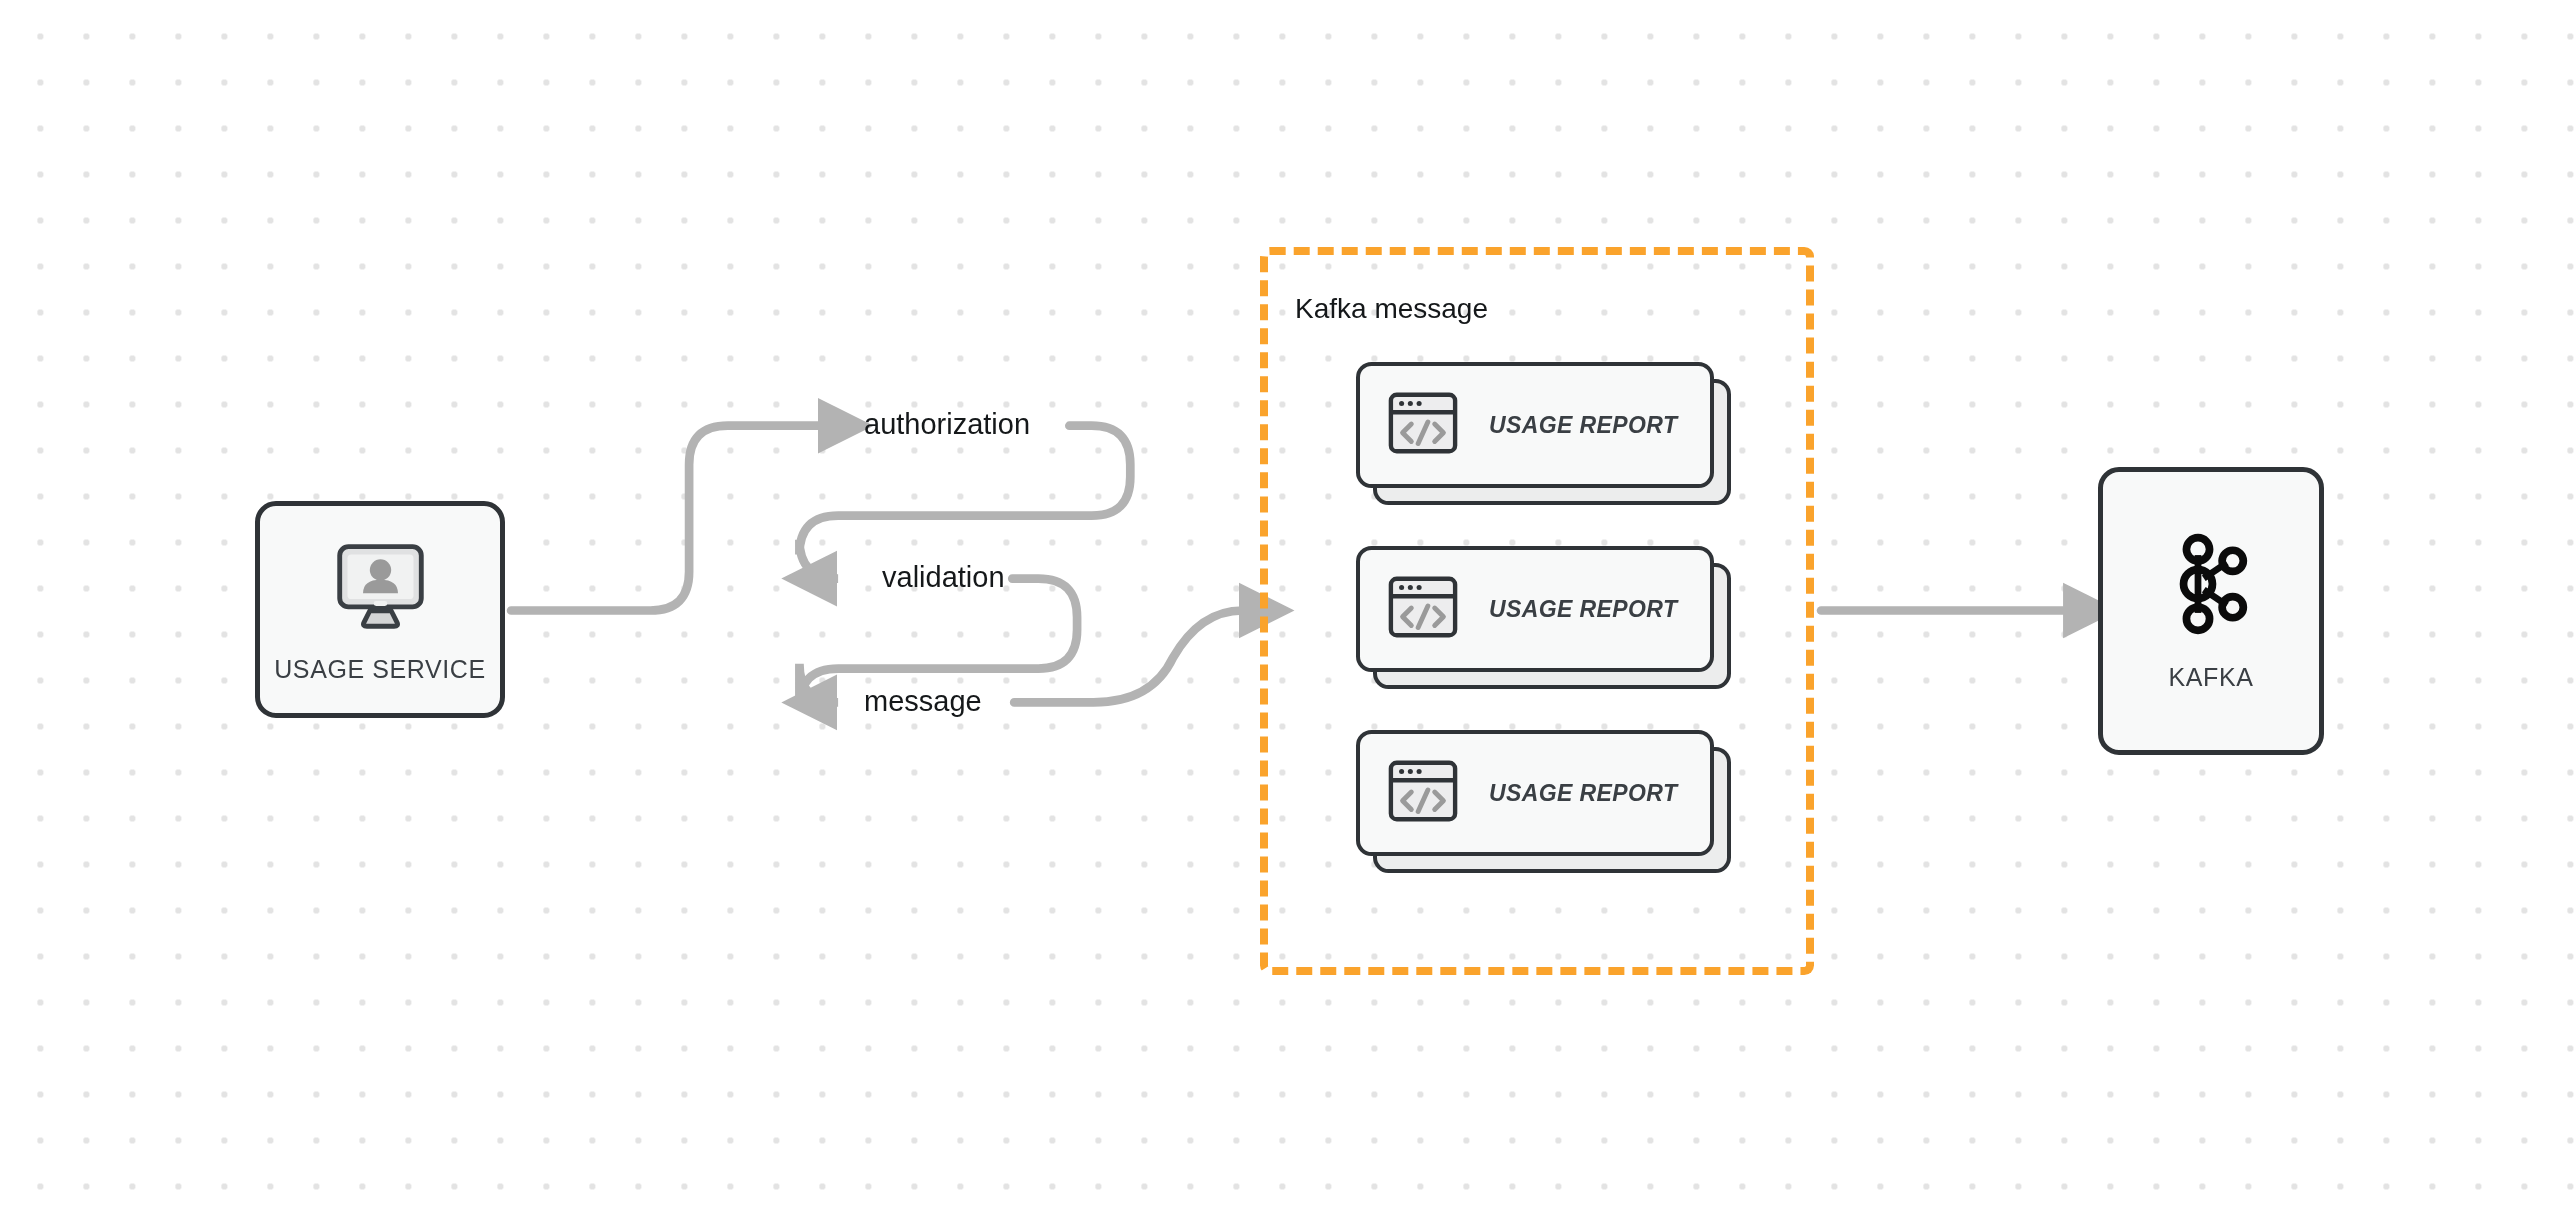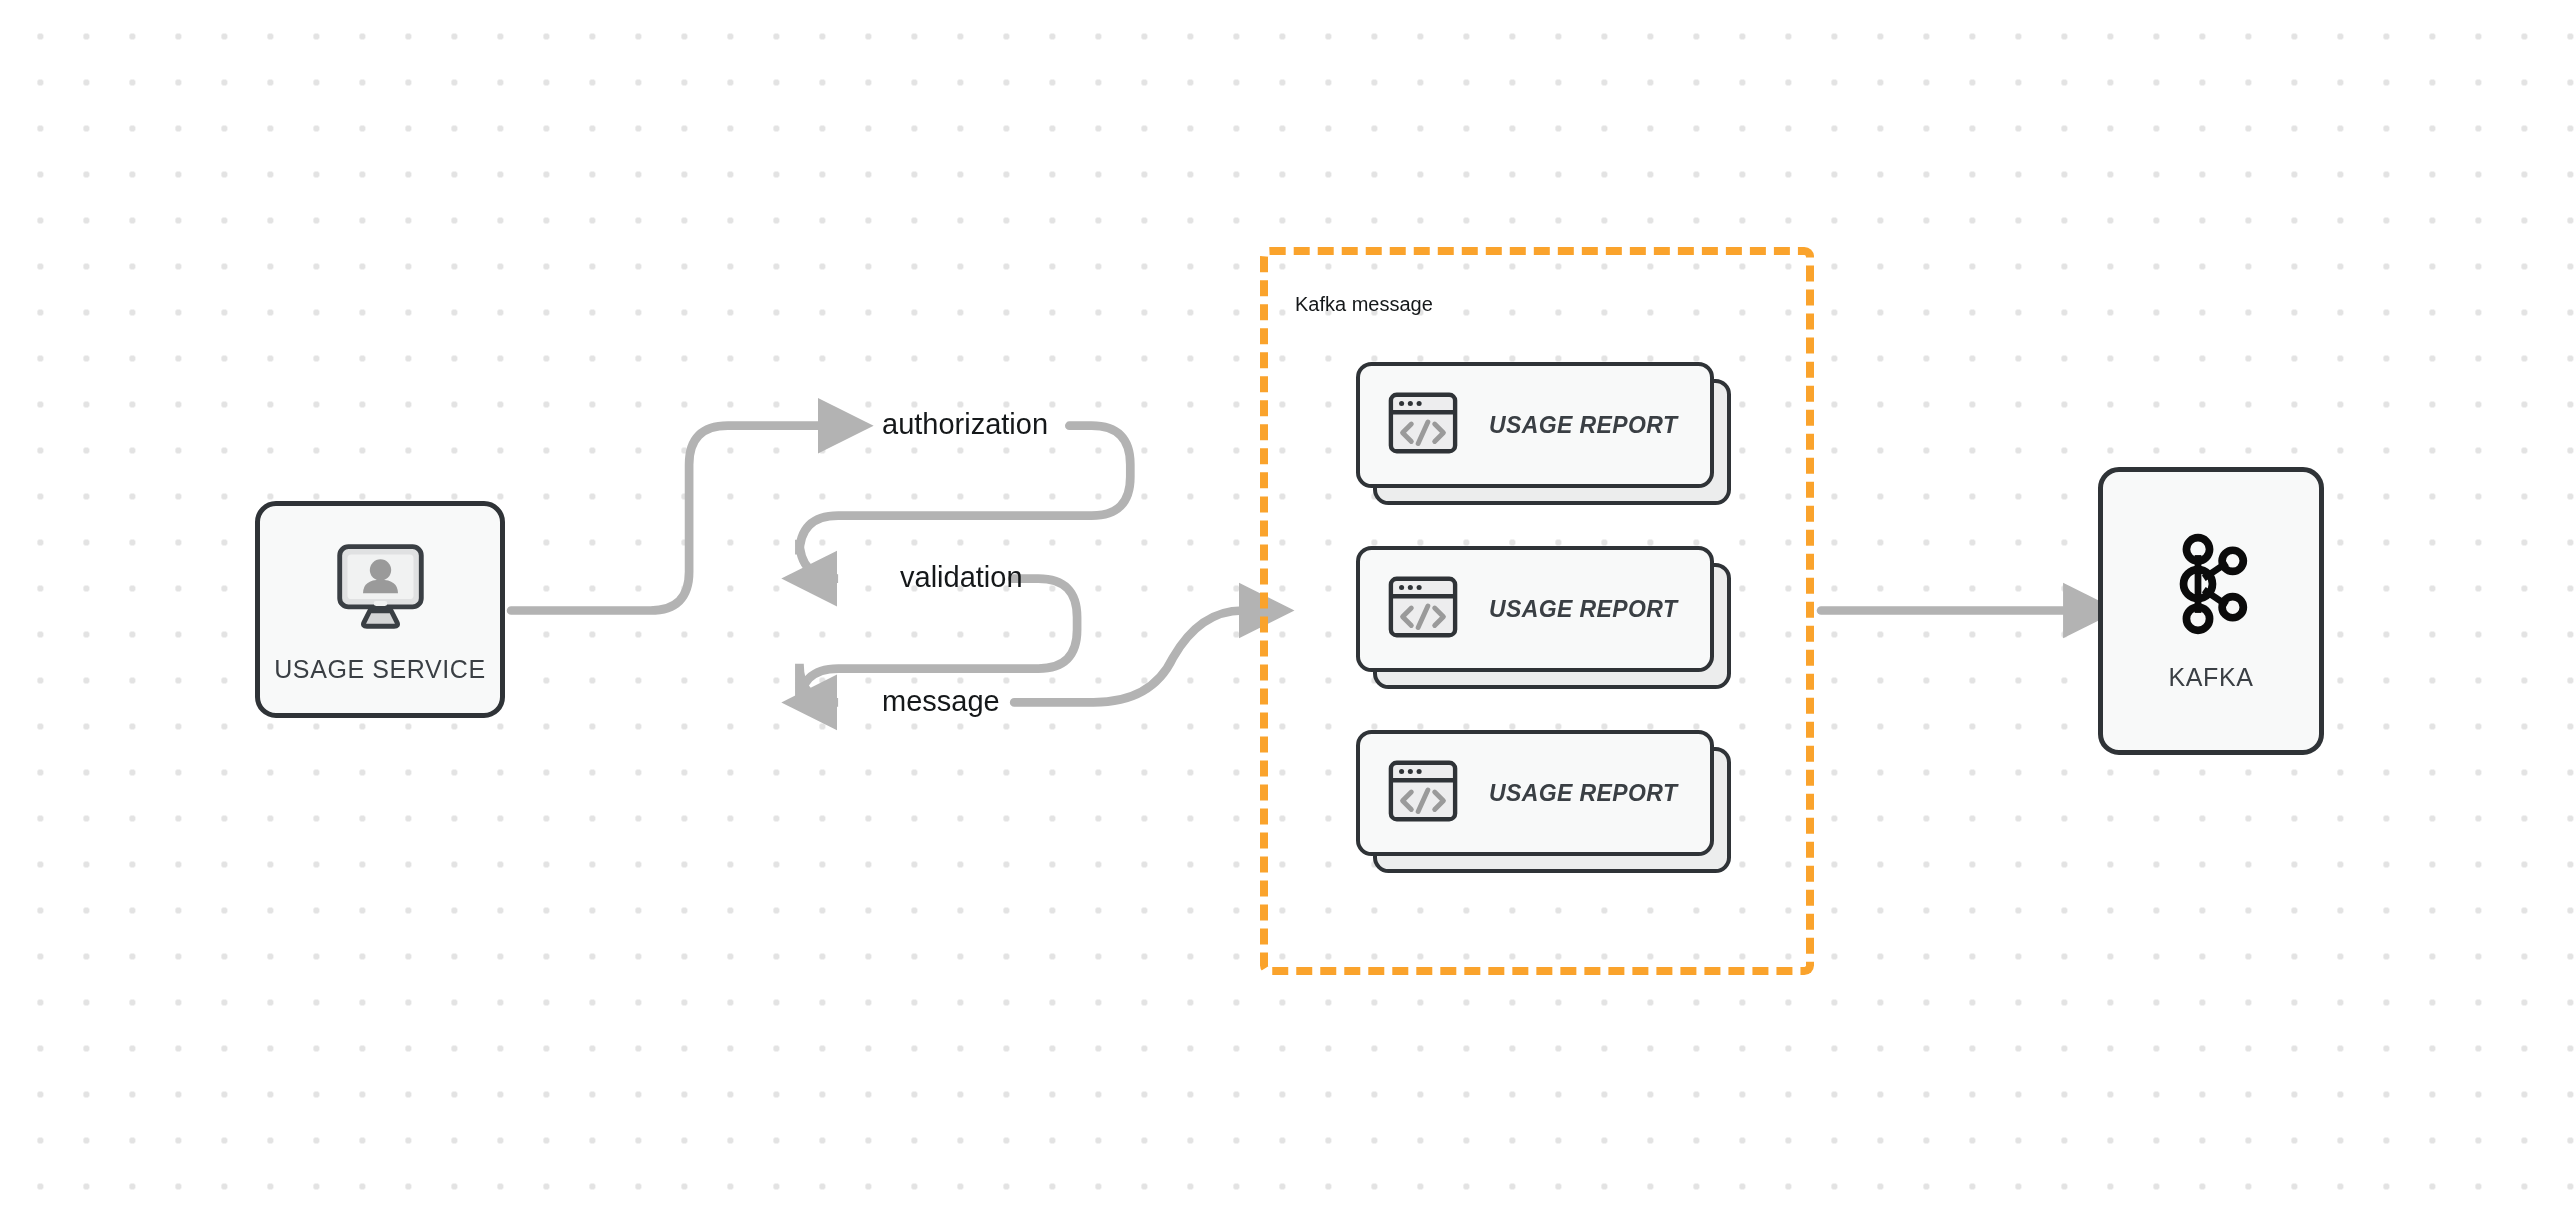--- a/index.html
+++ b/index.html
@@ -55,21 +55,21 @@
     width: 554px;
     height: 728px;
     border: 8.7px dashed #faa32c;
     border-radius: 9.7px;
     box-sizing: border-box;
   }
   #kafka-message-title {
     position: absolute;
     left: 1295px;
     top: 293px;
-    font-size: 20px;
+    font-size: 28px;
     color: #15181a;
     white-space: nowrap;
   }
 
   
   .report-card-wrap {
     position: absolute;
     width: 375px;
     height: 143px;
   }
@@ -110,21 +110,20 @@
     color: #3a3f44;
     white-space: nowrap;
   }
 
   
   .edge-label {
     position: absolute;
     font-size: 29px;
     color: #15181a;
     white-space: nowrap;
-    margin-left: 18px;
   }
   #label-authorization { left: 864px; top: 408px; }
   #label-validation    { left: 882px; top: 561px; }
   #label-batching      { left: 864px; top: 685px; }
 
   
   #edges {
     position: absolute;
     left: 0;
     top: 0;

